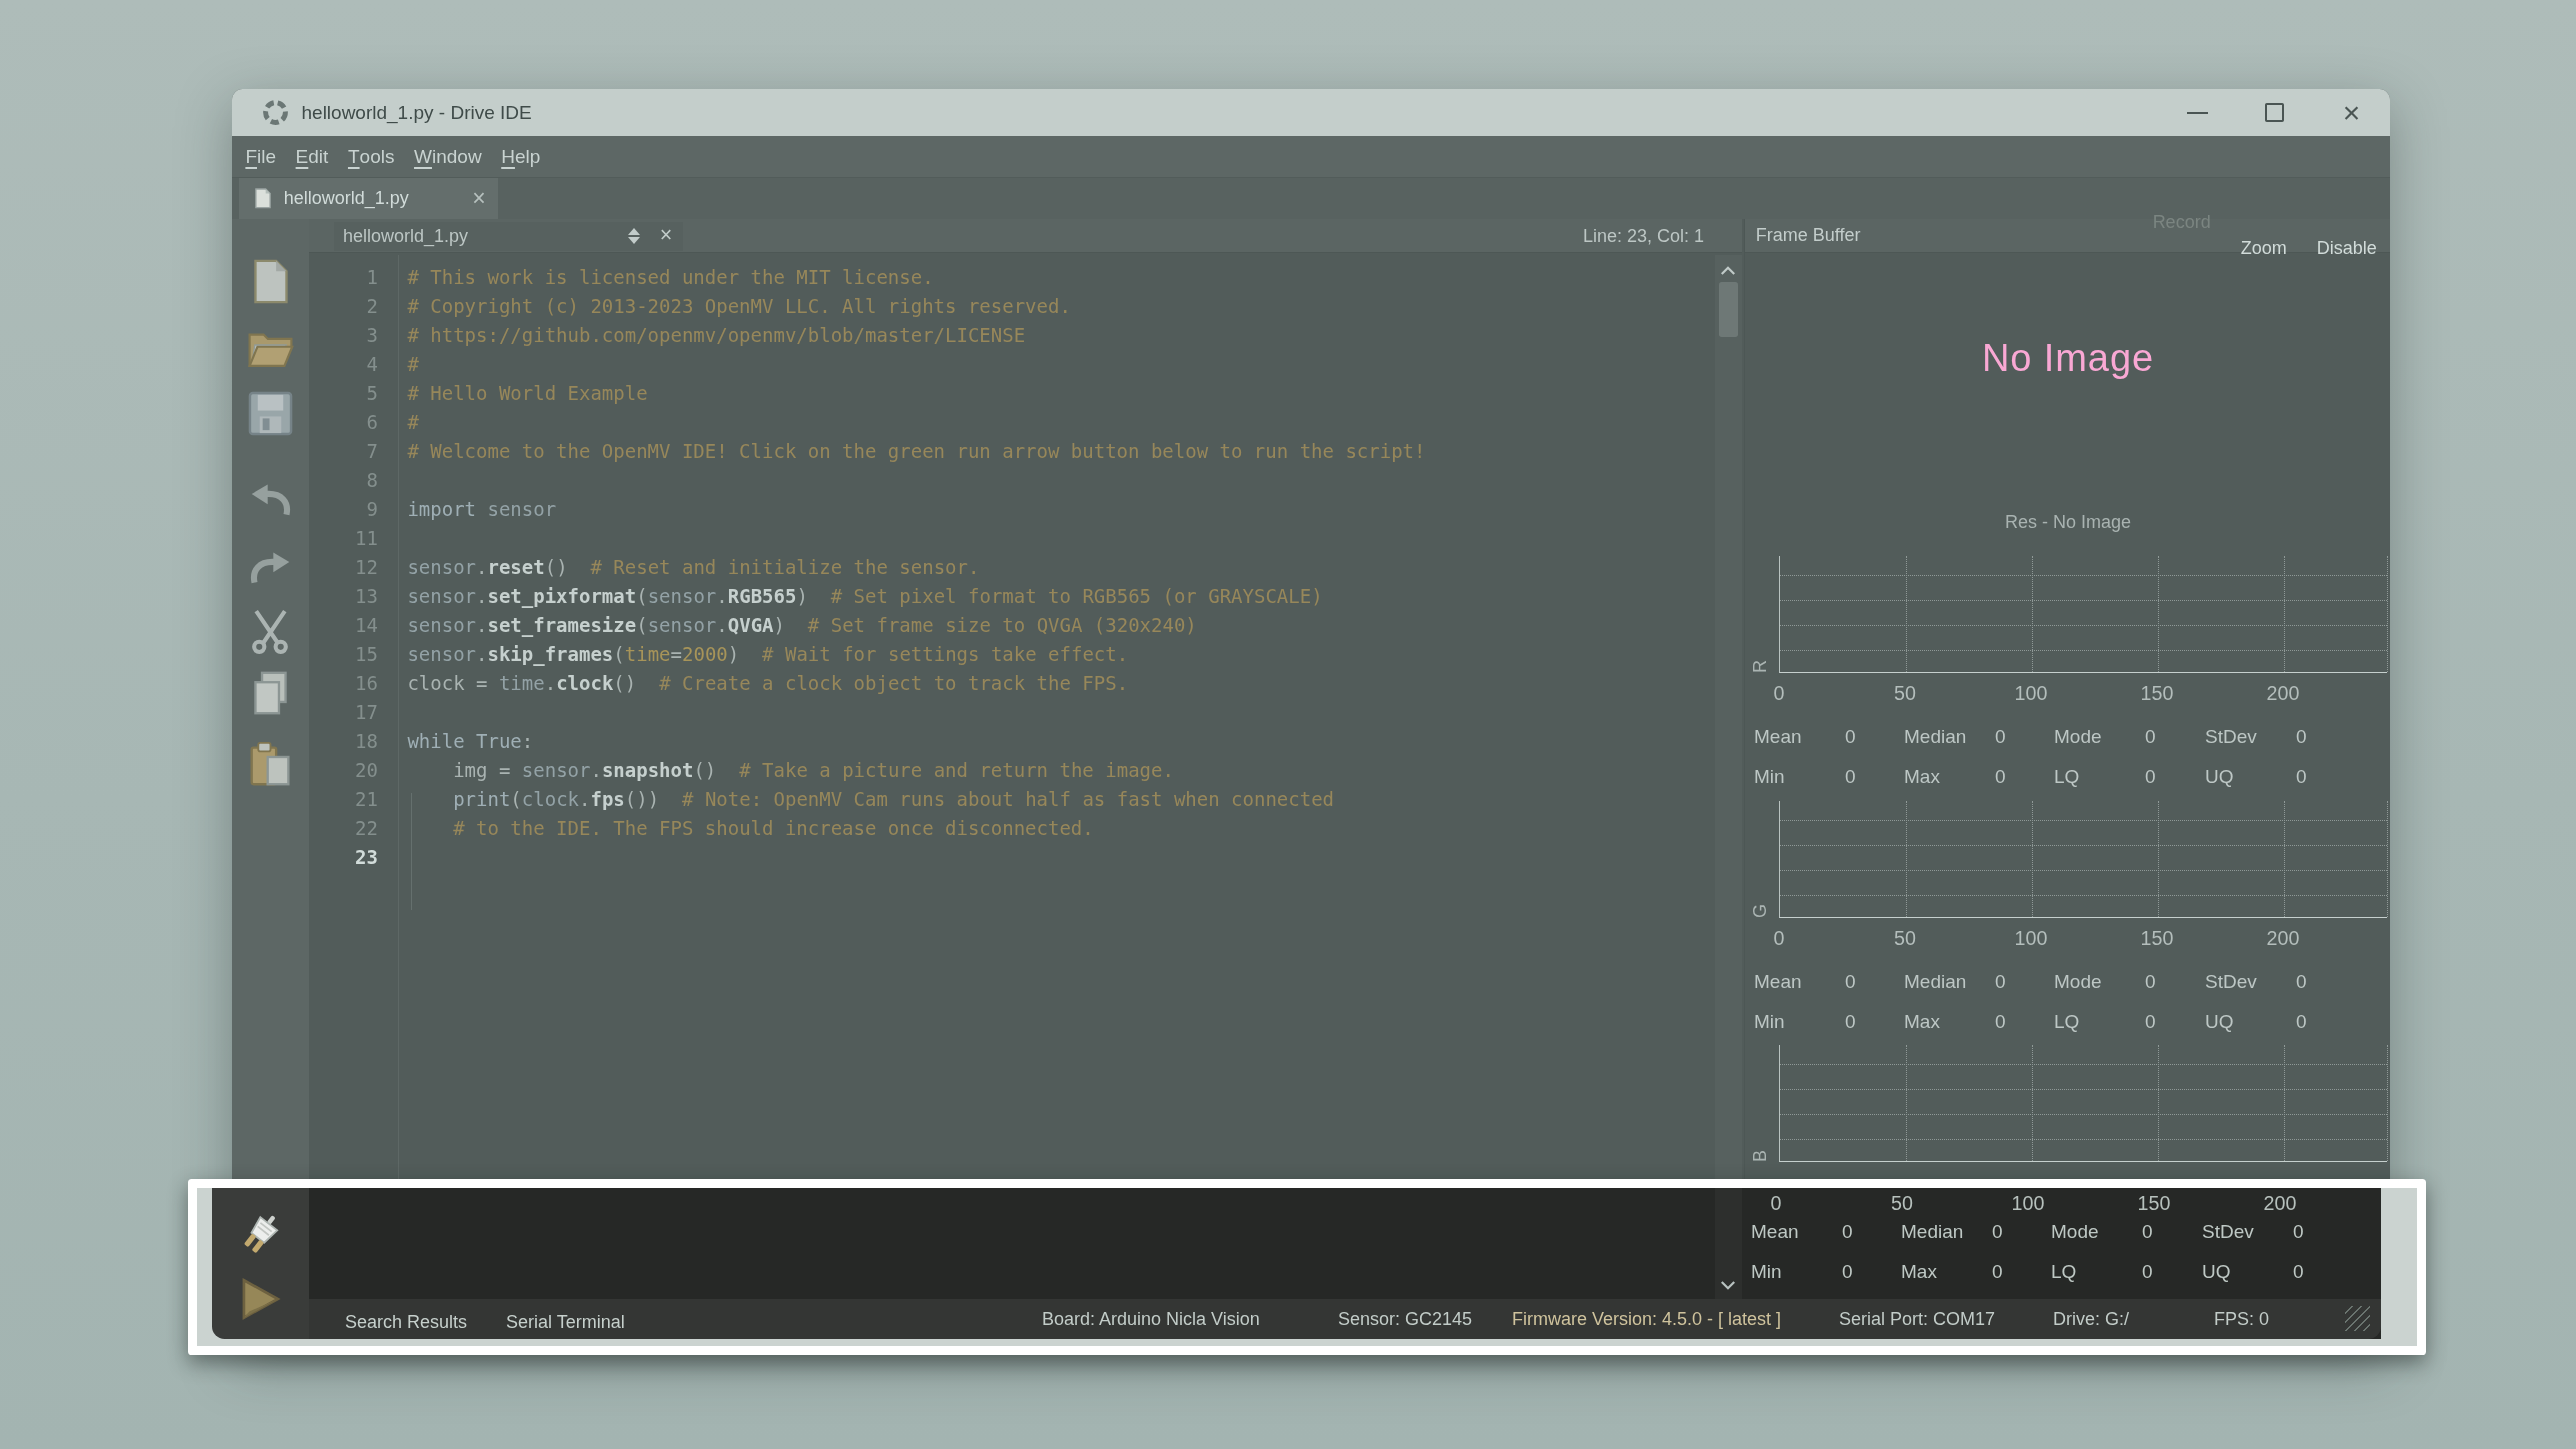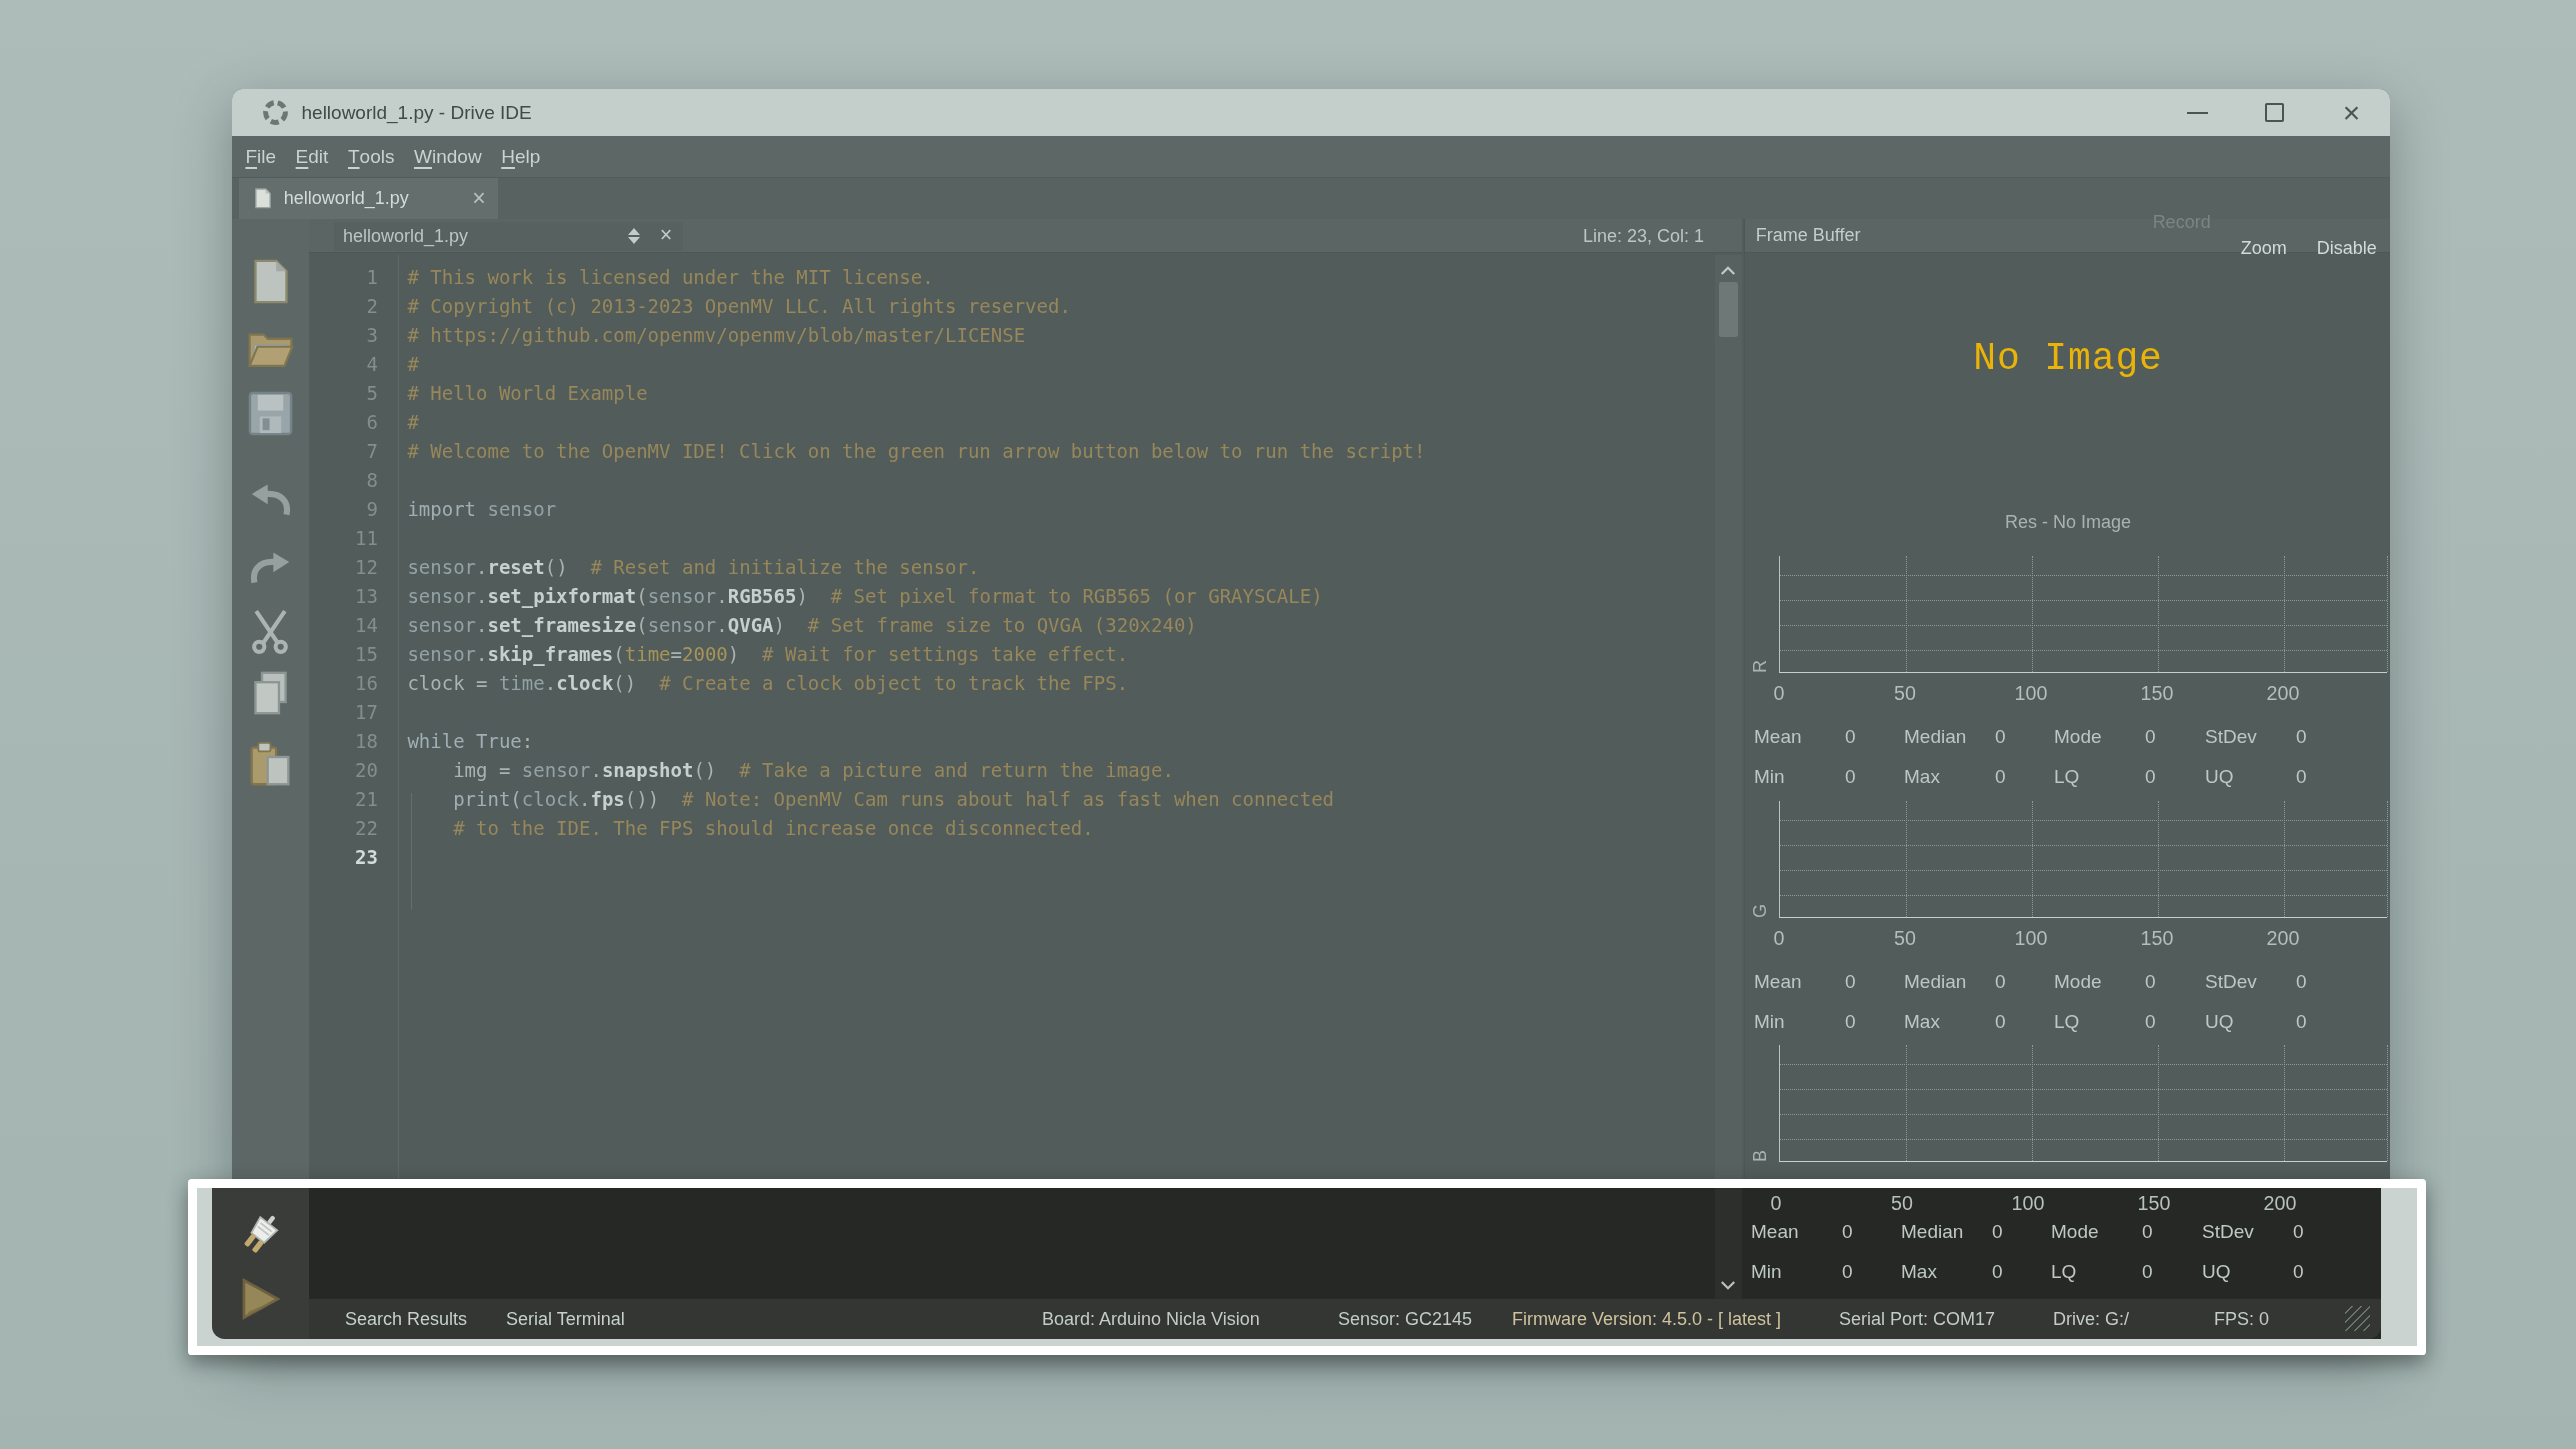--- a/index.html
+++ b/index.html
@@ -74,21 +74,21 @@
 
   
   .panel { position:absolute; left:1512px; top:0; width:647px; bottom:0; background:#525c5a; border-left:1.8px solid #4d5755; }
   .fb-header { position:absolute; left:0; top:0; right:0; height:34px; background:#5b6563; border-bottom:1.8px solid #4d5755;
                display:flex; align-items:center; }
   .fb-header .fb-title { margin-left:10.7px; font-size:18px; color:#c3cdcb; }
   .fb-actions { margin-left:auto; display:flex; gap:30px; margin-right:14.3px; font-size:18px; }
   .fb-record { color:#7b8581; }
   .fb-zoom, .fb-disable { color:#d2dcda;margin-top:26px; }
   .fb-view { position:absolute; left:0; top:36px; right:0; height:206px; display:flex; align-items:center; justify-content:center; }
-  .no-image { font-size:38px; color:#eab308; letter-spacing:0.9px;font-family:Liberation Mono, monospace; }
+  .no-image { font-size:38px; color:#f9a8d4; letter-spacing:0.9px; }
   .hist-header { position:absolute; left:0; top:242px; right:0; height:40px; background:#5d6765;
                  border-top:0.9px solid #4d5755; border-bottom:0.9px solid #4d5755; }
   .hist-title { position:absolute; left:10.7px; top:0; height:40px; display:flex; align-items:center; font-size:18px; color:#c3cdcb; }
   .colorspace { position:absolute; left:0; right:0; top:0; height:40px; display:flex; align-items:center; justify-content:center;
                 font-size:18px; color:#c3cdcb; }
   .cs-arrows { position:absolute; right:19.7px; top:8px; }
   .hist-body { position:absolute; left:0; top:282px; right:0; bottom:0; }
   .res-label { position:absolute; left:0; right:0; top:10.7px; text-align:center; font-size:18px; color:#a9b3b1; }
 
   .chart { position:absolute; left:0; right:0; }
@@ -106,21 +106,21 @@
   .dark .tick { color:#b7c1bd; } .dark .stat-cell { color:#bec8c4; }
 
   
   .highlight { position:absolute; left:188px; top:1179px; width:2238px; height:176px;
                border:9px solid #ffffff; border-radius:3.6px; background:#cbd3d0;
                box-shadow:0 7.2px 19.7px rgba(20,26,24,.45); }
   .hl-inner { position:absolute; inset:0; }
   .hl-toolcol { position:absolute; left:15px; top:0; width:97px; height:151px; background:#3a3c3a; border-radius:0 0 0 12.5px; }
   .hl-main { position:absolute; left:112px; top:0; width:2072px; height:151px; background:#262826; }
   .hl-bottomrow { position:absolute; left:0; right:0; top:111px; height:40px; background:#343634; border-radius:0 0 12.5px 0; }
-  .hl-tab { position:absolute; top:0; height:40px; display:flex; align-items:center; font-size:18px; color:#c6d0cc; }
+  .hl-tab { position:absolute; top:0; height:47px; display:flex; align-items:center; font-size:18px; color:#c6d0cc; }
   .hl-status { position:absolute; top:0; height:40px; display:flex; align-items:center; font-size:18px; color:#c2ccc8; }
   .hl-status.accent { color:#cfc39d; }
   .hl-scrolltrack { position:absolute; left:1406px; top:0; width:27px; height:111px; background:#2d2f2d; }
   .hl-grip { position:absolute; right:10.7px; bottom:8px; width:25px; height:25px;
              background:repeating-linear-gradient(135deg, transparent 0 4.5px, #6a746f 4.5px 6.3px); }
   .hl-icon { position:absolute; left:23px; width:50px; height:50px; }
   .hl-icon svg { width:100%; height:100%; }
 </style>
 </head>
 <body>

